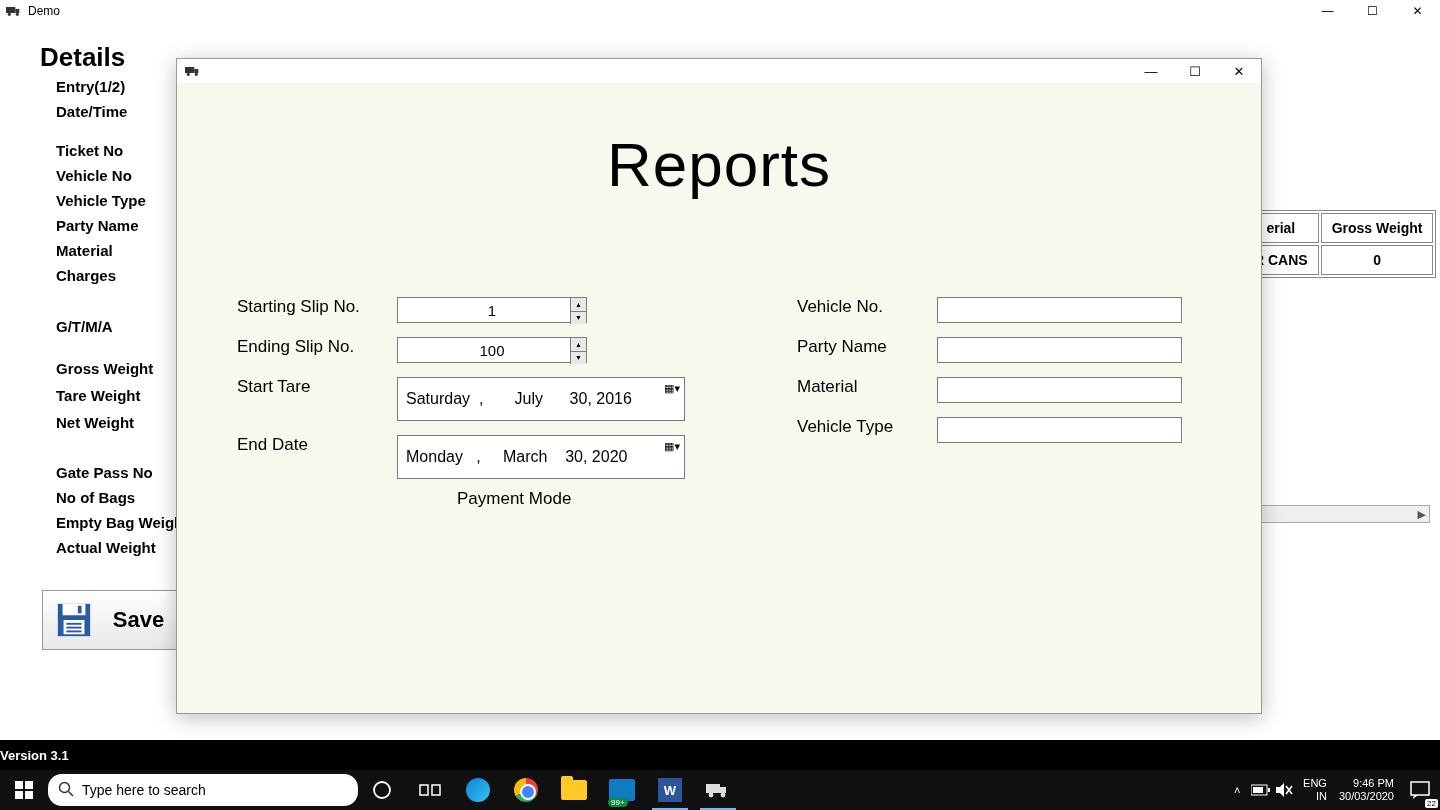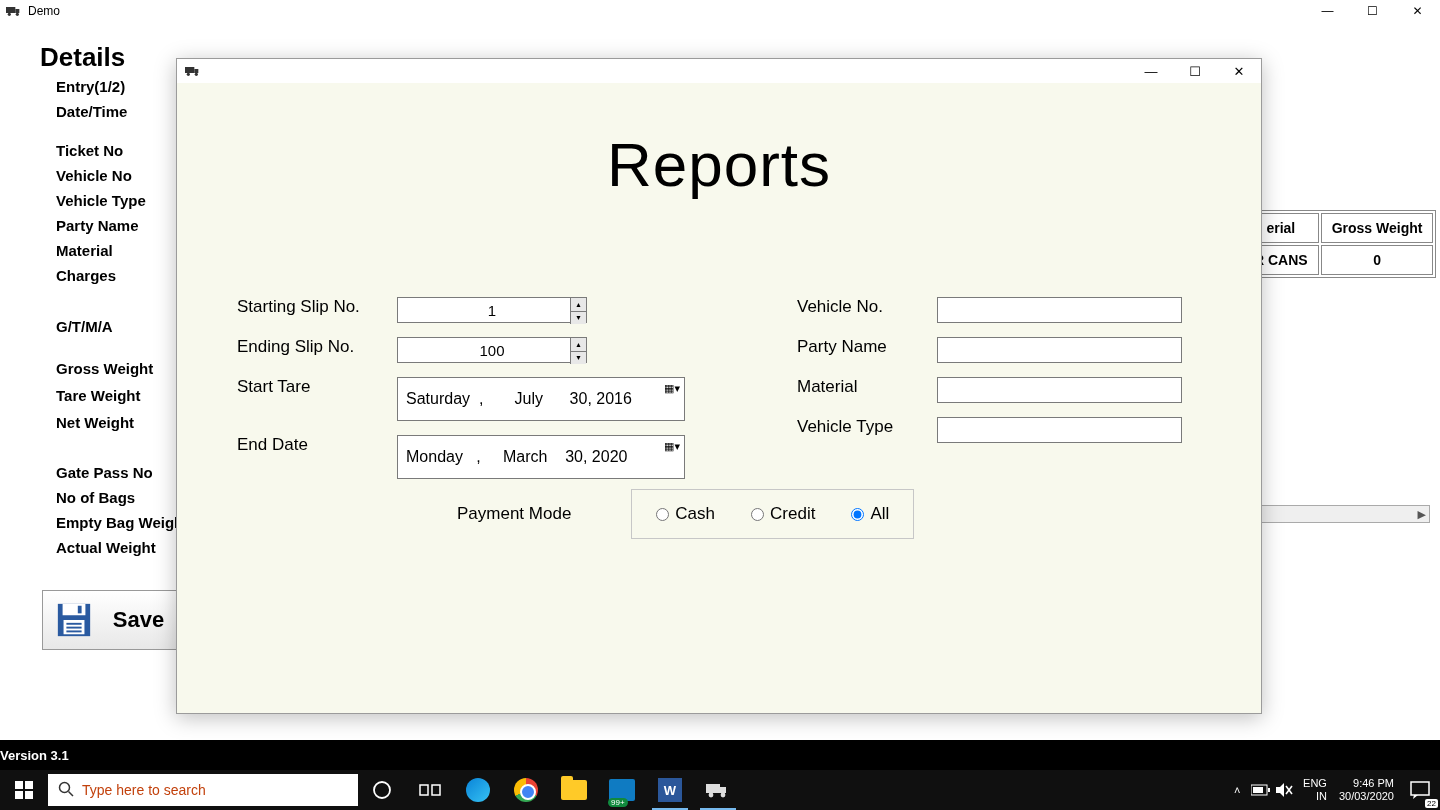--- a/index.html
+++ b/index.html
@@ -25,21 +25,21 @@
 .save-btn { position:absolute; left:42px; top:590px; width:135px; height:60px; border:1px solid #999; background:linear-gradient(#fff,#e8e8e8); display:flex; align-items:center; justify-content:center; gap:20px; }
 .save-btn svg { width:38px; height:38px; }
 .save-btn span { font-size:22px; font-weight:600; }
 
 
 .version-bar { position:absolute; left:0; top:740px; width:1440px; height:30px; background:#000; color:#fff; font-size:13px; font-weight:600; display:flex; align-items:center; padding-left:0; }
 
 
 .taskbar { position:absolute; left:0; top:770px; width:1440px; height:40px; background:#101010; display:flex; align-items:center; }
 .tb-start { width:48px; height:40px; display:flex; align-items:center; justify-content:center; }
-.tb-search { width:310px; height:32px; background:#fff; display:flex; align-items:center; padding:0 10px; gap:8px; color:#c2410c; font-size:14px; }
+.tb-search { width:310px; height:32px; background:#fff; display:flex; align-items:center; padding:0 10px; gap:8px; color:#000000; font-size:14px;border-radius:14px; }
 .tb-icon { width:48px; height:40px; display:flex; align-items:center; justify-content:center; color:#fff; position:relative; }
 .tb-right { position:absolute; right:0; top:0; height:40px; display:flex; align-items:center; color:#fff; font-size:11px; }
 .tb-right .col { text-align:right; line-height:13px; padding:0 6px; }
 
 
 .bg-table { position:absolute; left:1240px; top:210px; border:1px solid #888; font-size:14px; background:#fff; }
 .bg-table th,.bg-table td { border:1px solid #888; padding:6px 10px; text-align:center; font-weight:700; }
 .bg-table td { font-weight:600; }
 .bg-scroll { position:absolute; left:1240px; top:505px; width:190px; height:18px; border:1px solid #aaa; background:#efefef; display:flex; justify-content:flex-end; align-items:center; font-size:11px; color:#555; padding-right:3px; }
 
@@ -234,34 +234,20 @@
       <div class="txt-input"></div>
     </div>
     <div class="row">
       <div class="lbl">Vehicle Type</div>
       <div class="txt-input"></div>
     </div>
   </div>
 
   <div class="pm-area">
     <div style="font-size:17px;">Payment Mode</div>
-    <div class="pm-box">
-      <label>
-          <input type="radio" name="pm" style="">
-          <span>Cash</span>
-        </label>
-      <label>
-          <input type="radio" name="pm" style="">
-          <span>Credit</span>
-        </label>
-      <label>
-          <input type="radio" name="pm" checked="" style="">
-          <span>All</span>
-        </label>
-    </div>
   </div>
 
 </div>
 
 <div class="version-bar">
   <span>Version 3.1</span>
 </div>
 
 <div class="taskbar">
   <div class="tb-start">

